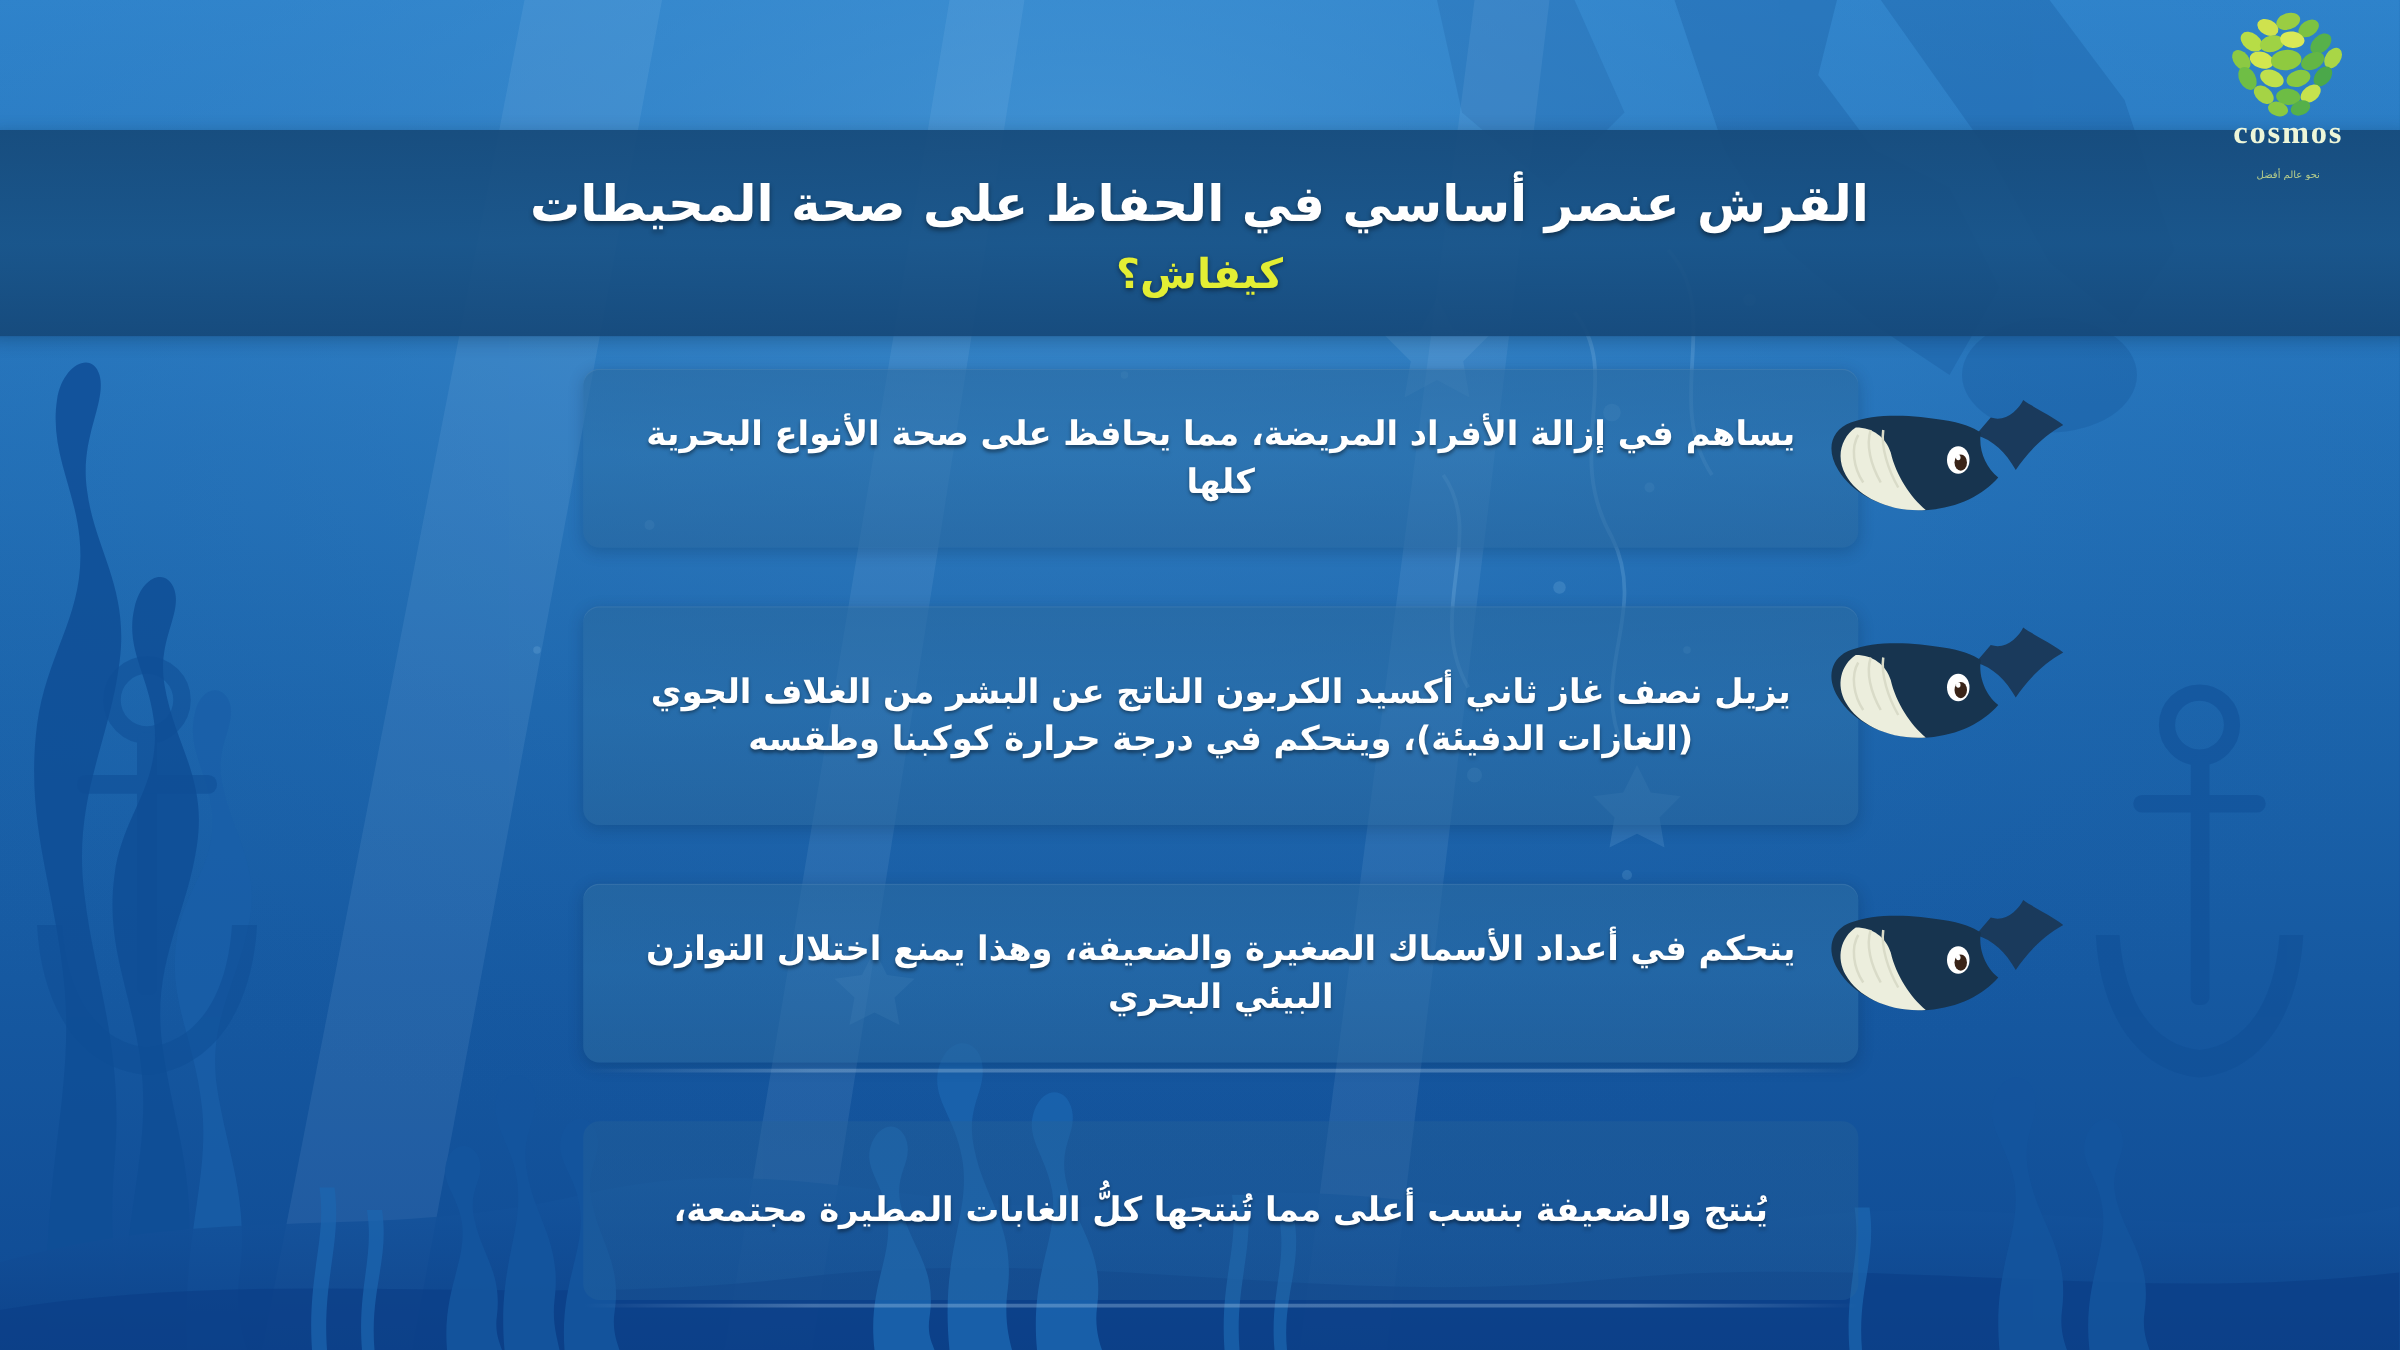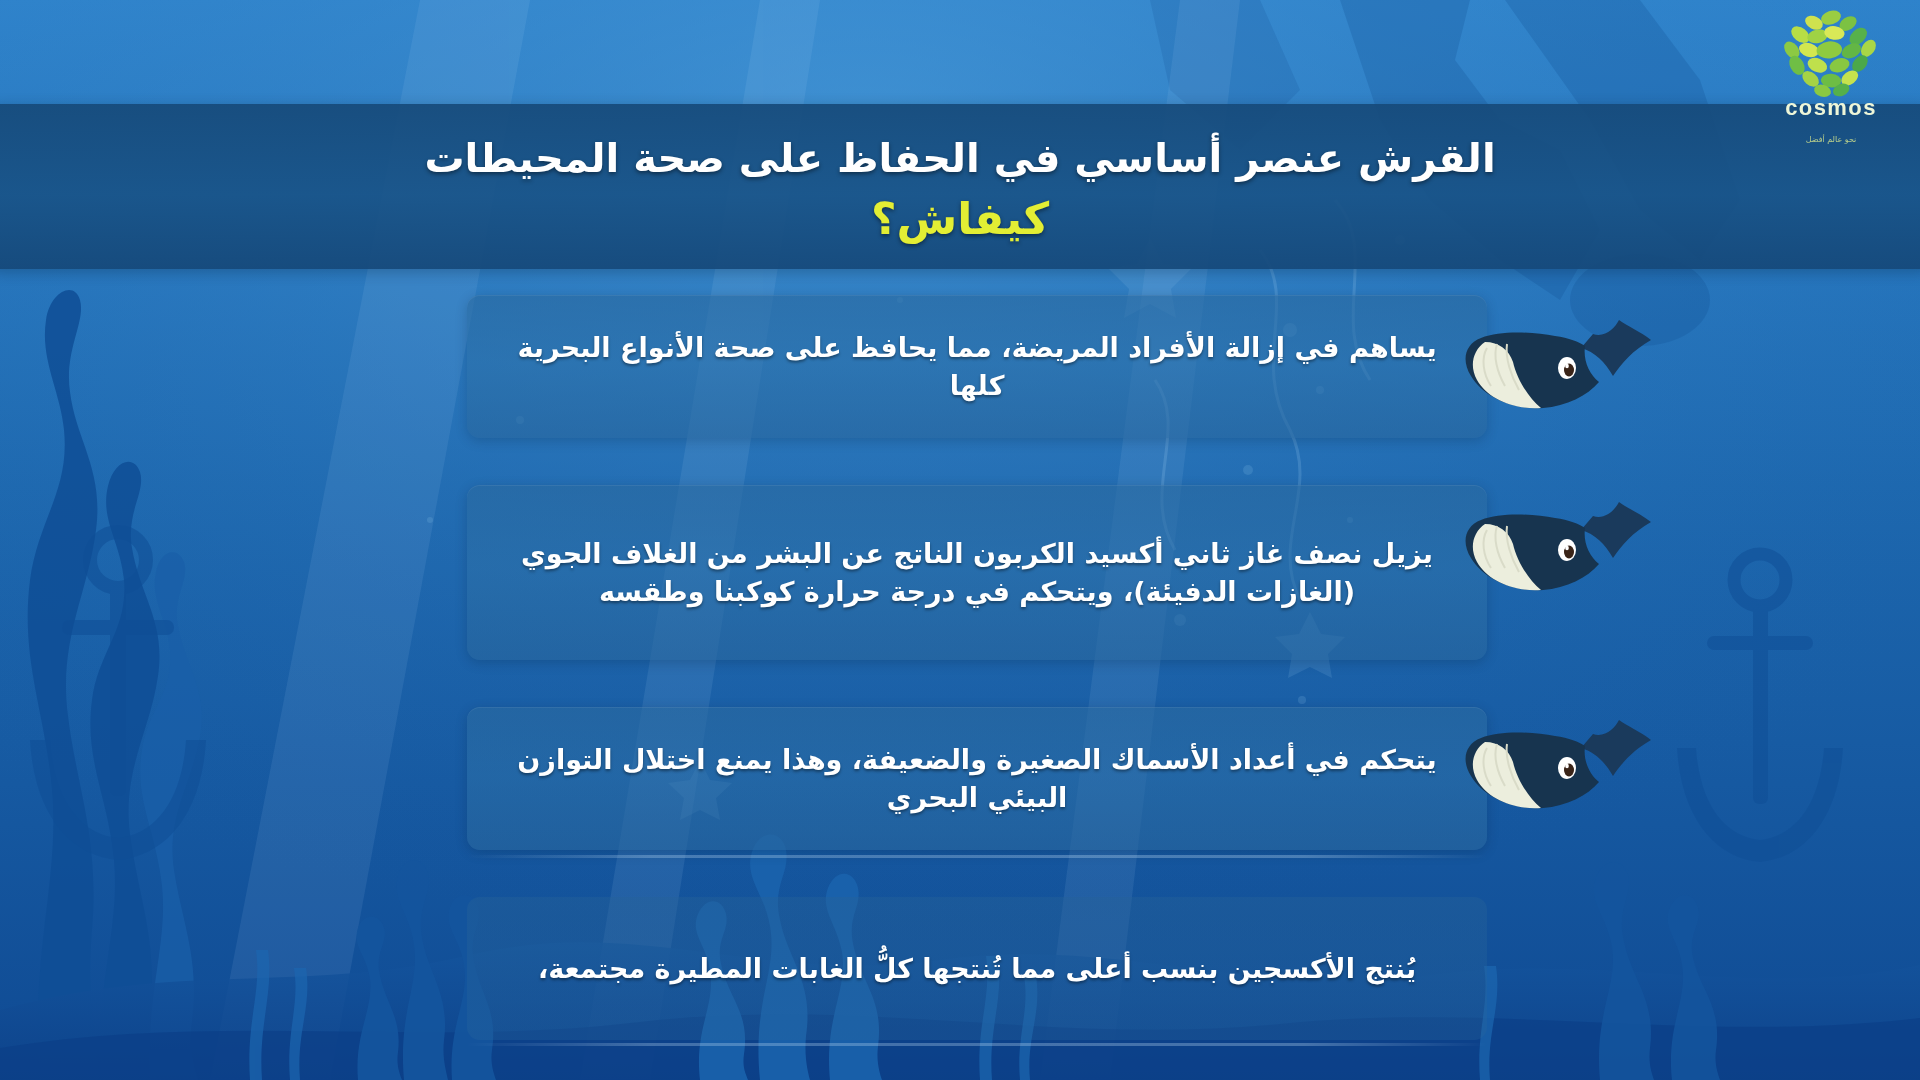--- a/index.html
+++ b/index.html
@@ -28,33 +28,33 @@
     display:flex; flex-direction:column; align-items:center; justify-content:center;
     gap:14px; padding-top:6px;
   }
   .header-title{
     color:#ffffff; font-size:40px; font-weight:bold; line-height:1.15;
     letter-spacing:0; text-align:left;
     text-shadow:0 2px 4px rgba(0,0,0,.45);
     max-width:1500px;
   }
   .header-sub{
-    color:#e3ee34; font-size:44px; font-weight:bold; line-height:1.1;
+    color:#e3ee34; font-size:33px; font-weight:bold; line-height:1.1;
     text-align:center; text-shadow:0 2px 4px rgba(0,0,0,.45);
   }
 
   
   .logo-wrap{
     position:absolute; right:26px; top:4px; width:126px; height:140px;
     display:flex; flex-direction:column; align-items:center; justify-content:flex-start;
   }
   .logo-leaves{ width:112px; height:106px; display:block; }
   .logo-word{
-    color:#eef6d8; font-size:22px; font-weight:bold; letter-spacing:1.4px;
-    line-height:1; margin-top:-4px; font-family:Liberation Sans, sans-serif;
+    color:#eef6d8; font-size:26px; font-weight:bold; letter-spacing:1.4px;
+    line-height:1; margin-top:-4px; font-family:Liberation Serif, serif;
   }
   .logo-tag{
     color:#cfe08c; font-size:8px; letter-spacing:.6px; margin-top:16px; opacity:.85;
   }
 
   
   .cards{
     position:absolute; left:467px; top:295px; width:1020px;
     display:flex; flex-direction:column; gap:47px;
   }
@@ -270,21 +270,21 @@
     <div class="card card-1">
       <div class="card-text">يساهم في إزالة الأفراد المريضة، مما يحافظ على صحة الأنواع البحرية كلها</div>
     </div>
     <div class="card card-3">
       <div class="card-text">يزيل نصف غاز ثاني أكسيد الكربون الناتج عن البشر من الغلاف الجوي (الغازات الدفيئة)، ويتحكم في درجة حرارة كوكبنا وطقسه</div>
     </div>
     <div class="card card-2">
       <div class="card-text">يتحكم في أعداد الأسماك الصغيرة والضعيفة، وهذا يمنع اختلال التوازن البيئي البحري</div>
     </div>
     <div class="card card-4">
-      <div class="card-text">يُنتج الأكسجين بنسب أعلى مما تُنتجها كلُّ الغابات المطيرة مجتمعة،</div>
+      <div class="card-text">يُنتج والضعيفة بنسب أعلى مما تُنتجها كلُّ الغابات المطيرة مجتمعة،</div>
     </div>
   </div>
 
   <div class="divider divider-top"></div>
   <div class="divider divider-bot"></div>
 
   <div class="whale whale-1">
     <svg viewBox="0 0 200 116">
       <path d="M196 22 C178 32 166 46 158 58 C150 44 140 34 126 30 L138 16 C150 20 160 10 164 2
                C172 8 186 14 196 22 Z" fill="#1a3a5c"></path>

